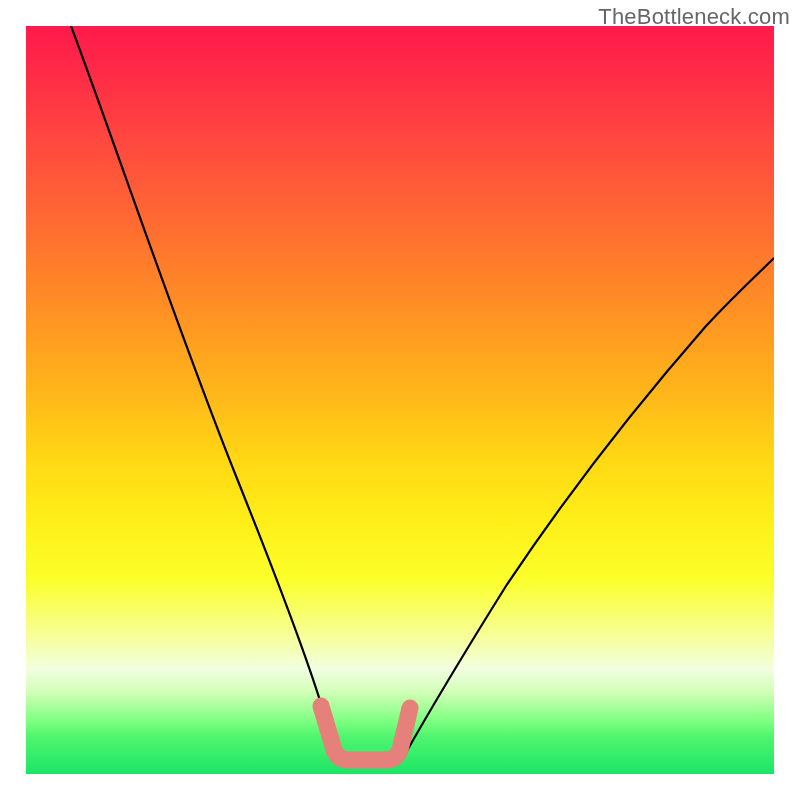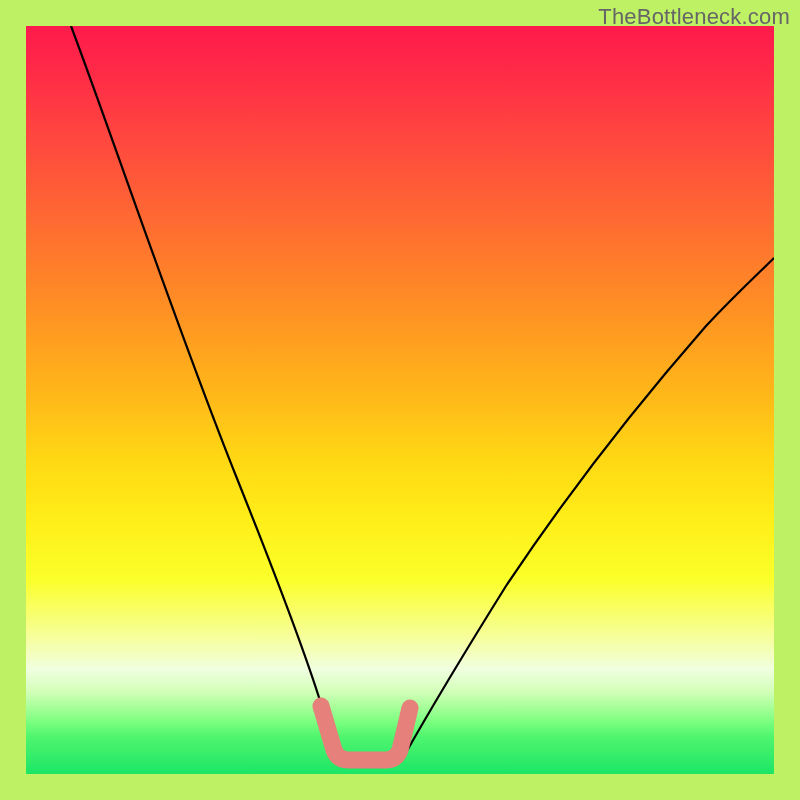--- a/index.html
+++ b/index.html
@@ -7,21 +7,21 @@
     padding: 0;
     width: 800px;
     height: 800px;
     background: #000;
     overflow: hidden;
     font-family: Arial, Helvetica, sans-serif;
   }
   .frame {
     position: absolute;
     inset: 0;
-    background: #bef264;
+    background: #ffffff;
   }
   .plot {
     position: absolute;
     left: 26px;
     top: 26px;
     width: 748px;
     height: 748px;
     overflow: hidden;
   }
   .gradient {

